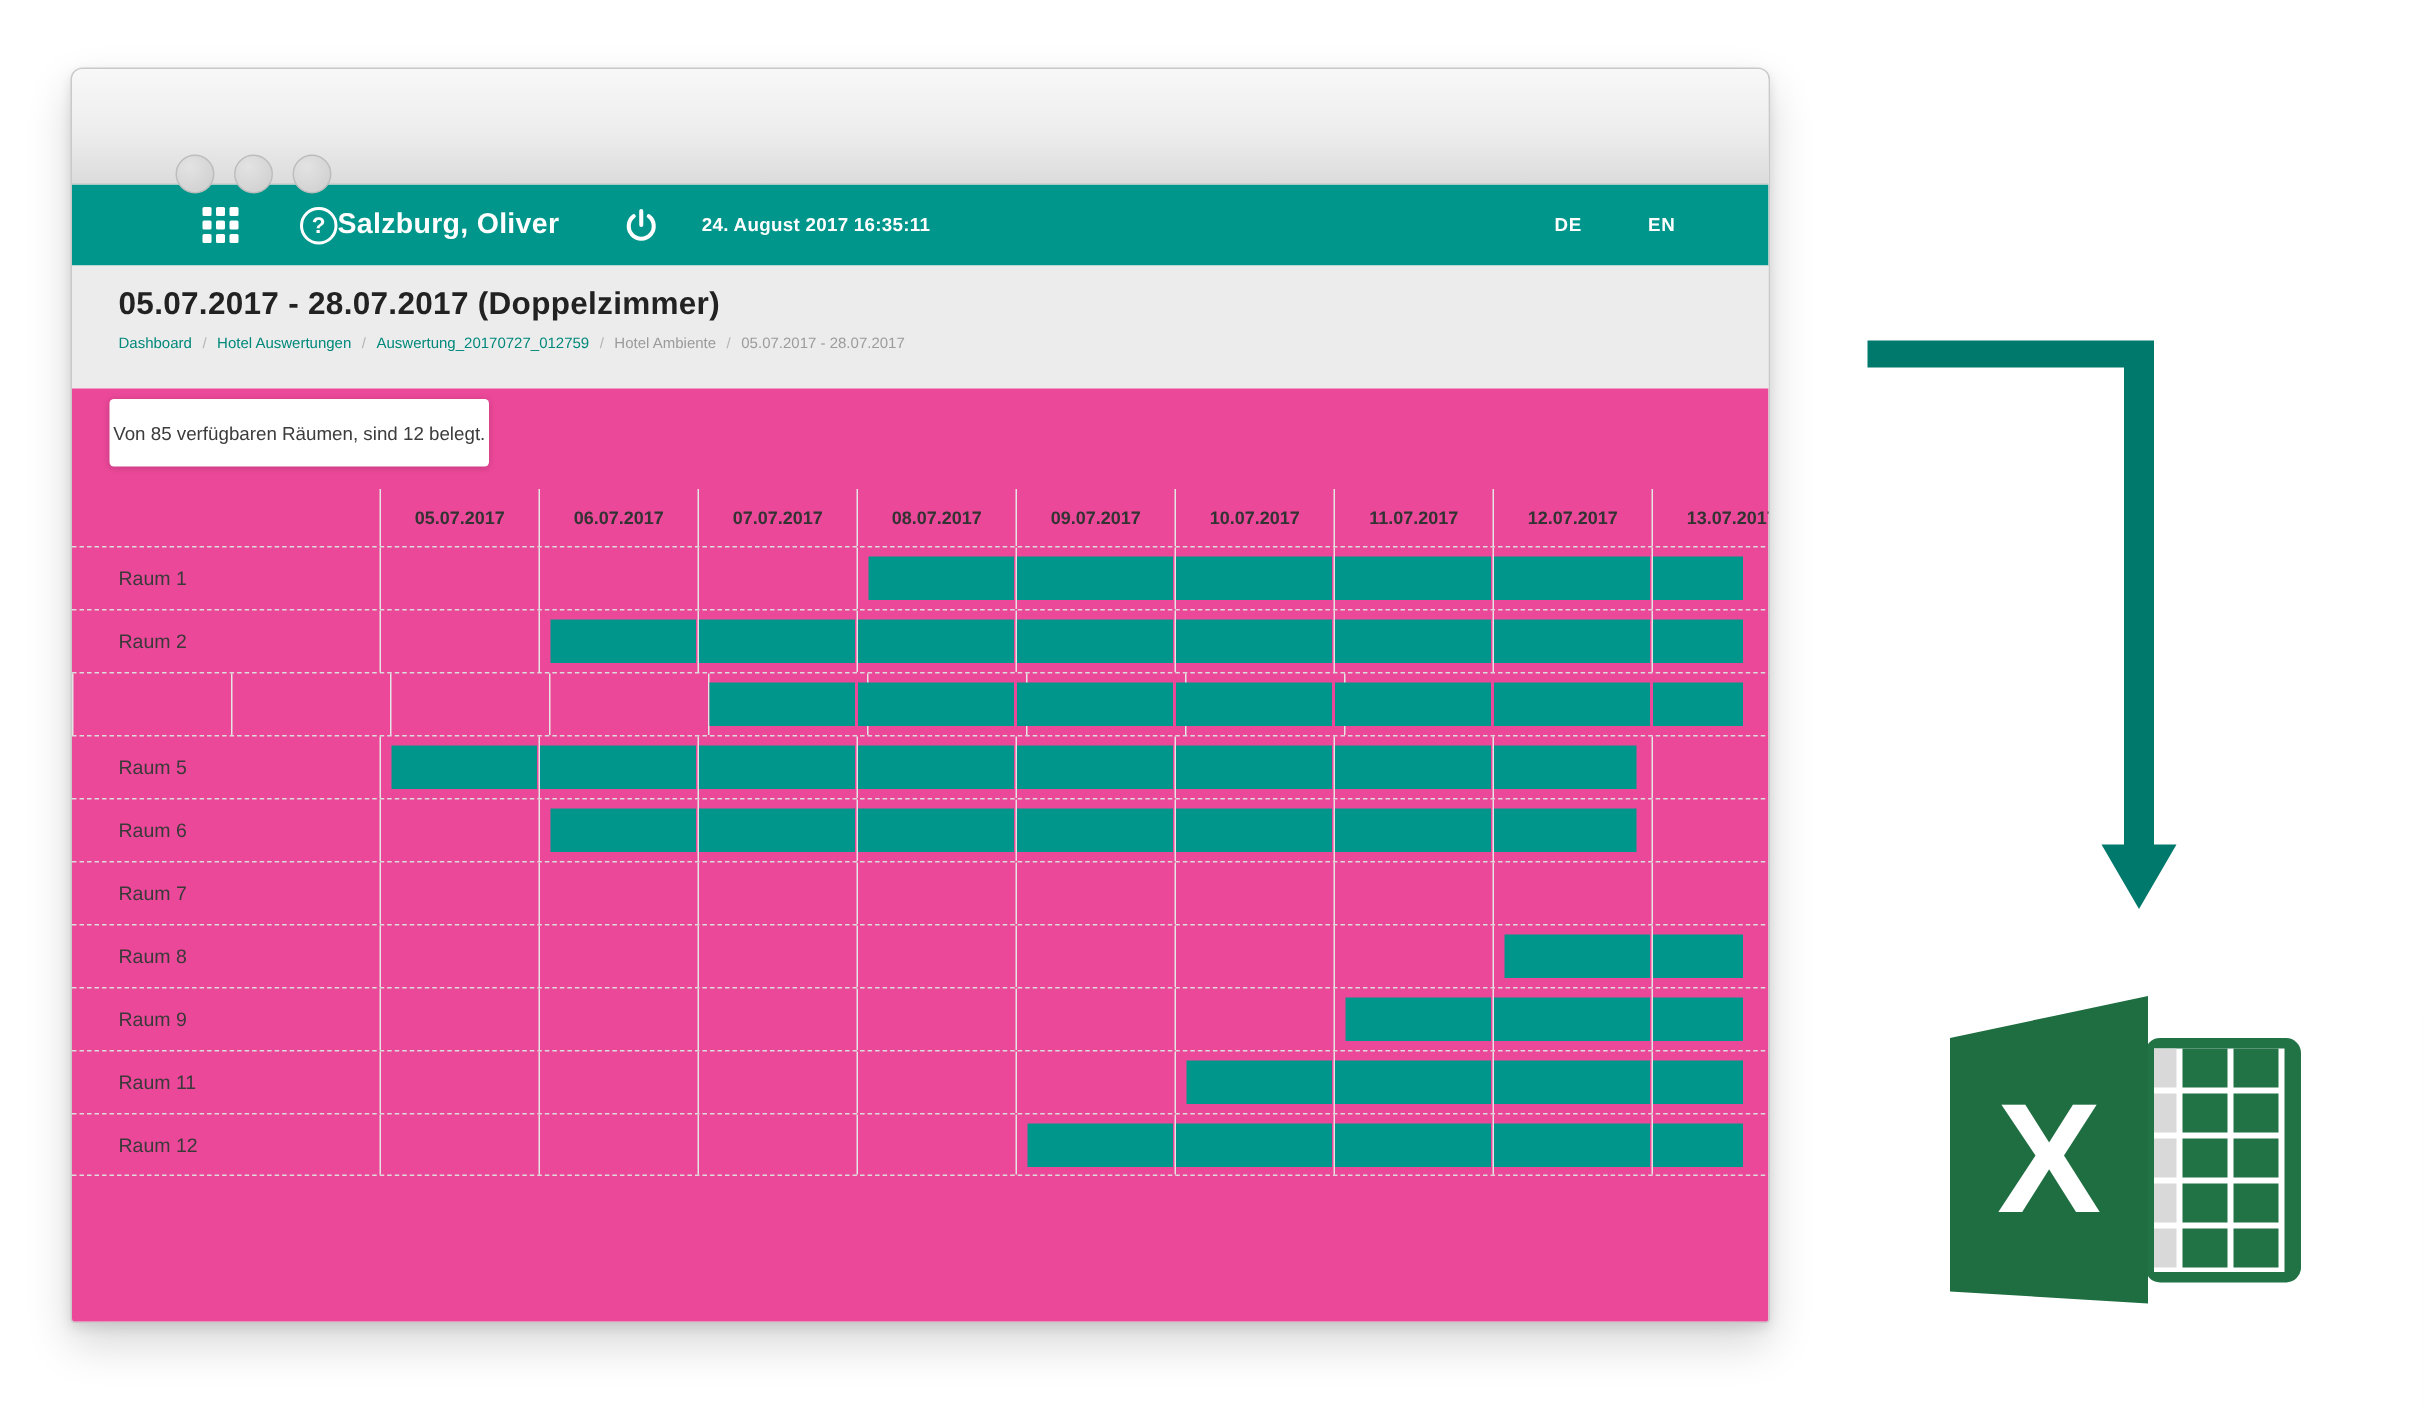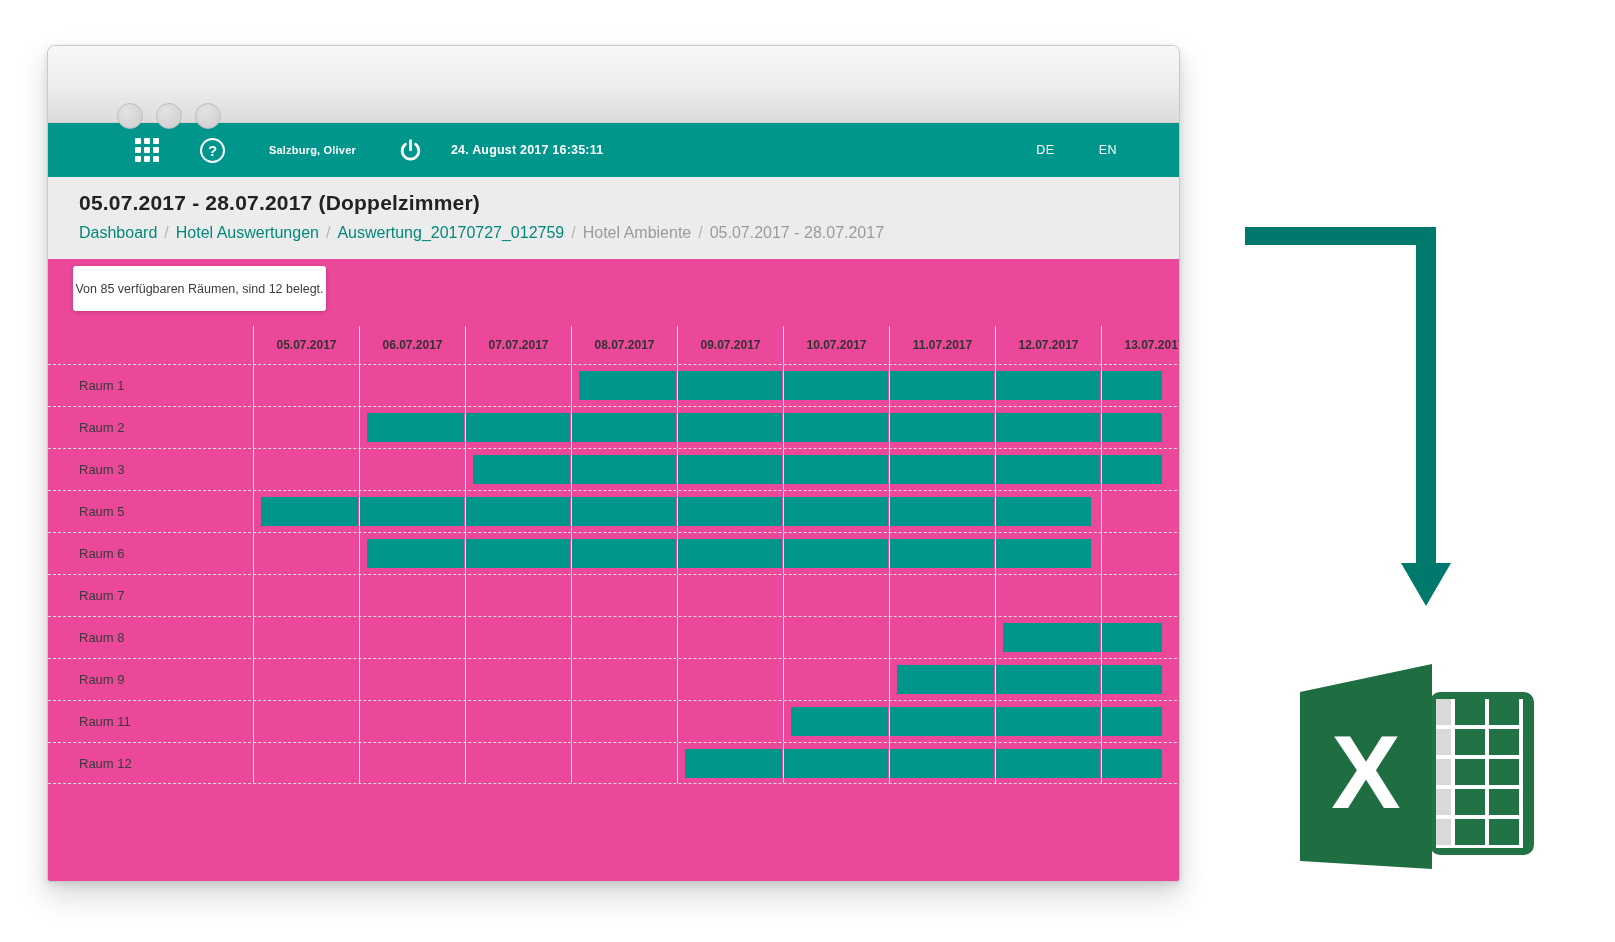--- a/index.html
+++ b/index.html
@@ -26,32 +26,32 @@
     background:radial-gradient(circle at 35% 30%,#e3e3e3,#cdcdcd);border:1px solid #bdbdbd;}
   .t1{left:69px}.t2{left:108px}.t3{left:147px}
 
   
   .navbar{height:54px;background:var(--accent);display:flex;align-items:center;color:#fff;}
   .grid-icon{margin-left:87px;width:24px;height:24px;display:grid;
     grid-template-columns:repeat(3,6px);grid-template-rows:repeat(3,6px);gap:3px;}
   .grid-icon span{background:#fff;border-radius:1px;}
   .help-icon{margin-left:41px;width:25px;height:25px;border:2.5px solid #fff;border-radius:50%;
     display:flex;align-items:center;justify-content:center;font-size:15px;font-weight:bold;color:#fff;}
-  .user-name{margin-left:44px;font-size:11px;font-weight:bold;letter-spacing:.2px;}
+  .user-name{font-size:19px;font-weight:bold;letter-spacing:.2px;}
   .power-icon{margin-left:42px;width:25px;height:25px;}
   .timestamp{margin-left:28px;font-size:12.5px;font-weight:bold;letter-spacing:.2px;}
   .nav-spacer{flex:1;}
-  .lang{font-size:12.5px;font-weight:normal;letter-spacing:.5px;cursor:pointer;}
+  .lang{font-size:12.5px;font-weight:bold;letter-spacing:.5px;cursor:pointer;}
   .lang.de{margin-right:44px;}
   .lang.en{margin-right:62px;}
 
   
   .pageband{height:82px;background:#ececec;padding:14px 0 0 31px;}
   .page-title{font-size:21px;color:#222;font-weight:700;letter-spacing:.2px;}
-  .breadcrumb{margin-top:9px;font-size:16px;}
+  .breadcrumb{margin-top:9px;font-size:10px;}
   .breadcrumb .lnk{color:var(--crumb-link);cursor:pointer;}
   .breadcrumb .cur{color:#9b9b9b;}
   .breadcrumb .sep{color:#b5b5b5;margin:0 7px;}
 
   
   .content{position:relative;height:624px;background:#ec4899;}
   .tooltip-card{position:absolute;left:25px;top:7px;width:253px;height:45px;background:#fff;
     border-radius:3px;box-shadow:0 1px 5px rgba(0,0,0,.18);display:flex;align-items:center;
     justify-content:center;font-size:12.5px;color:#3c3c3c;}
 
@@ -161,21 +161,20 @@
             <div class="bar-seg" style="left: 319px; width: 97px;"></div>
             <div class="bar-seg" style="left: 418px; width: 104px;"></div>
             <div class="bar-seg" style="left: 524px; width: 104px;"></div>
             <div class="bar-seg" style="left: 630px; width: 104px;"></div>
             <div class="bar-seg" style="left: 736px; width: 104px;"></div>
             <div class="bar-seg" style="left: 842px; width: 104px;"></div>
             <div class="bar-seg" style="left: 948px; width: 104px;"></div>
             <div class="bar-seg" style="left: 1054px; width: 60px;"></div>
           </div>
           <div class="g-row">
-            <div class="g-label">Raum 3</div>
             <div class="g-cell"></div>
             <div class="g-cell"></div>
             <div class="g-cell"></div>
             <div class="g-cell"></div>
             <div class="g-cell"></div>
             <div class="g-cell"></div>
             <div class="g-cell"></div>
             <div class="g-cell"></div>
             <div class="g-cell"></div>
             <div class="bar-seg" style="left: 425px; width: 97px;"></div>

